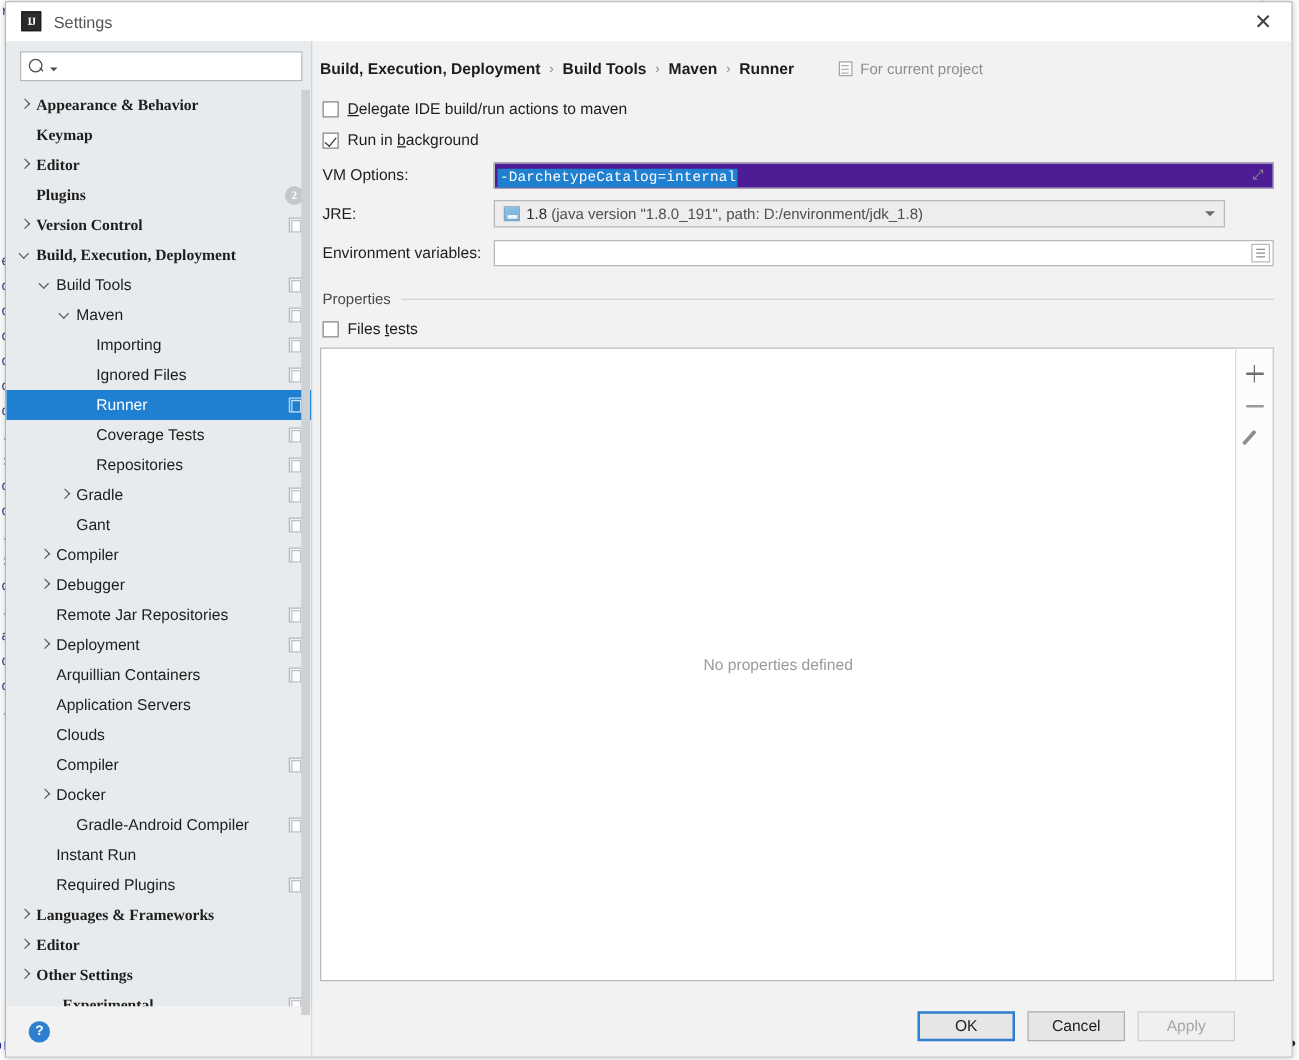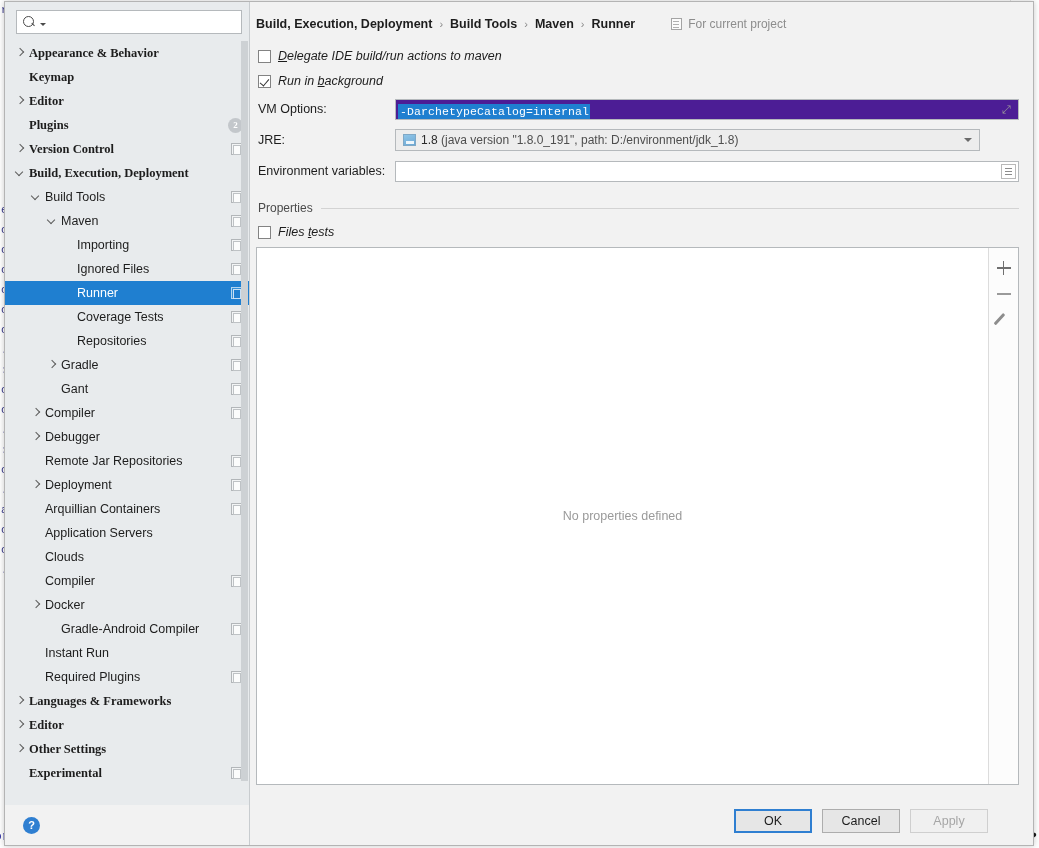--- a/index.html
+++ b/index.html
@@ -318,21 +318,20 @@
     width: 6px; height: 1px;
     background: #b0b0b0;
     box-shadow: 0 3px 0 #b0b0b0, 0 6px 0 #b0b0b0;
   }
 
   .check-row {
     display: flex; align-items: center;
     height: 20px; flex: none;
     margin-bottom: 5px;
     padding-left: 2px;
-    font-style: italic;
   }
   .cbox {
     width: 13px; height: 13px;
     border: 1px solid #838383;
     background: #ffffff;
     margin-right: 7px;
     flex: none;
     position: relative;
     cursor: pointer;
   }
@@ -637,20 +636,25 @@
       <div class="bg-marker">▸</div>
     </div>
   <div class="bg-bottom-bar">
     <span class="bg-bottom-text">orkspace/ish/overlay-cmdb/src/main/java/im/ish/oss/overlay/common/service/api/NautilusService.java:|163,62|  0</span>
     <span class="bg-bottom-arrows">❤❤❤❤</span>
   </div>
 </div>
 
 <div id="settings-dialog">
 
+  <div class="titlebar">
+    <div class="titlebar-icon">IJ</div>
+    <div class="titlebar-title">Settings</div>
+    <div class="titlebar-close">✕</div>
+  </div>
 
   <div class="dialog-body">
 
     <div class="sidebar">
       <div class="search-wrap">
         <div class="search-box">
           <span class="search-icon-glyph"></span>
           <span class="search-caret"></span>
           <input class="search-input" type="text" placeholder="" style="">
         </div>
@@ -788,21 +792,21 @@
             <span class="tree-label">Languages &amp; Frameworks</span>
           </div>
           <div class="tree-item bold" style="padding-left: 8px;">
             <span class="tree-arrow collapsed"></span>
             <span class="tree-label">Editor</span>
           </div>
           <div class="tree-item bold" style="padding-left: 8px;">
             <span class="tree-arrow collapsed"></span>
             <span class="tree-label">Other Settings</span>
           </div>
-          <div class="tree-item bold" style="padding-left: 8px;">
+          <div class="tree-item bold" style="padding-left: 8px; gap: 21px;">
             <span class="tree-arrow"></span>
             <span class="tree-label">Experimental</span>
             <span class="tree-proj-icon"></span>
           </div>
         </div>
 
       <div class="sidebar-scrollbar">
         <div class="thumb"></div>
       </div>
 

